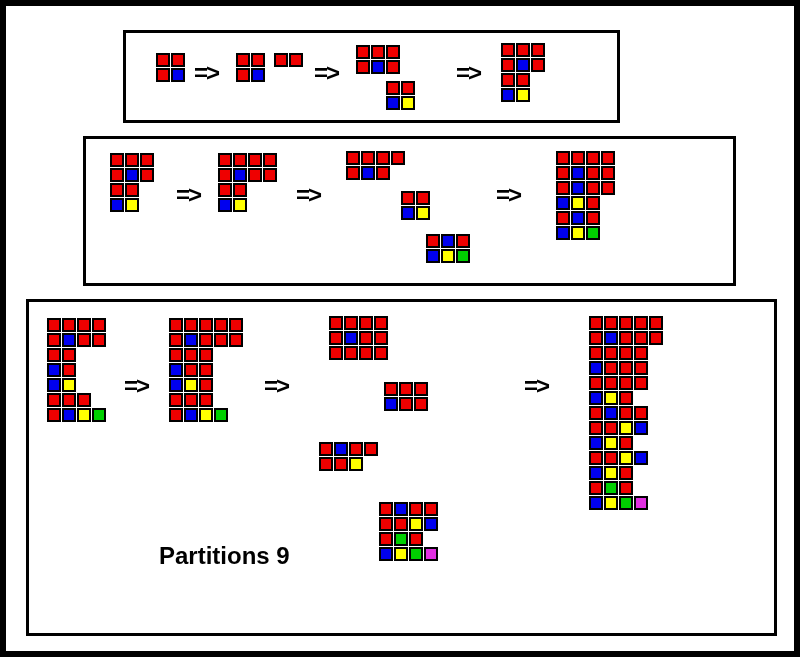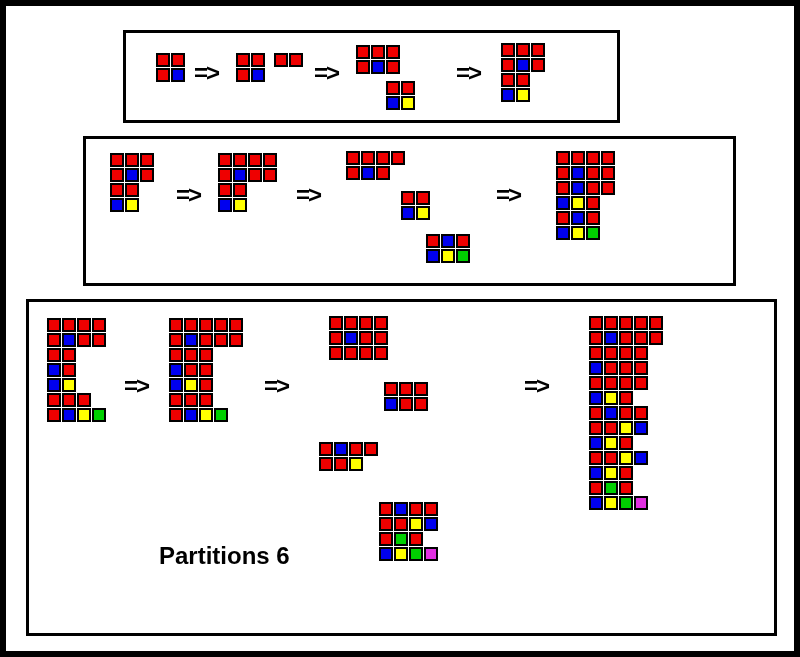--- a/index.html
+++ b/index.html
@@ -153,16 +153,16 @@
       <div class="row"><span class="sq r"></span><span class="sq r"></span><span class="sq r"></span><span class="sq r"></span></div>
       <div class="row"><span class="sq b"></span><span class="sq y"></span><span class="sq r"></span></div>
       <div class="row"><span class="sq r"></span><span class="sq b"></span><span class="sq r"></span><span class="sq r"></span></div>
       <div class="row"><span class="sq r"></span><span class="sq r"></span><span class="sq y"></span><span class="sq b"></span></div>
       <div class="row"><span class="sq b"></span><span class="sq y"></span><span class="sq r"></span></div>
       <div class="row"><span class="sq r"></span><span class="sq r"></span><span class="sq y"></span><span class="sq b"></span></div>
       <div class="row"><span class="sq b"></span><span class="sq y"></span><span class="sq r"></span></div>
       <div class="row"><span class="sq r"></span><span class="sq g"></span><span class="sq r"></span></div>
       <div class="row"><span class="sq b"></span><span class="sq y"></span><span class="sq g"></span><span class="sq m"></span></div>
     </div>
-    <div class="caption" style="left:130px; top:240px;">Partitions 6</div>
+    <div class="caption" style="left:130px; top:240px;">Partitions 9</div>
   </div>
 
 </div>
 
 </body></html>

